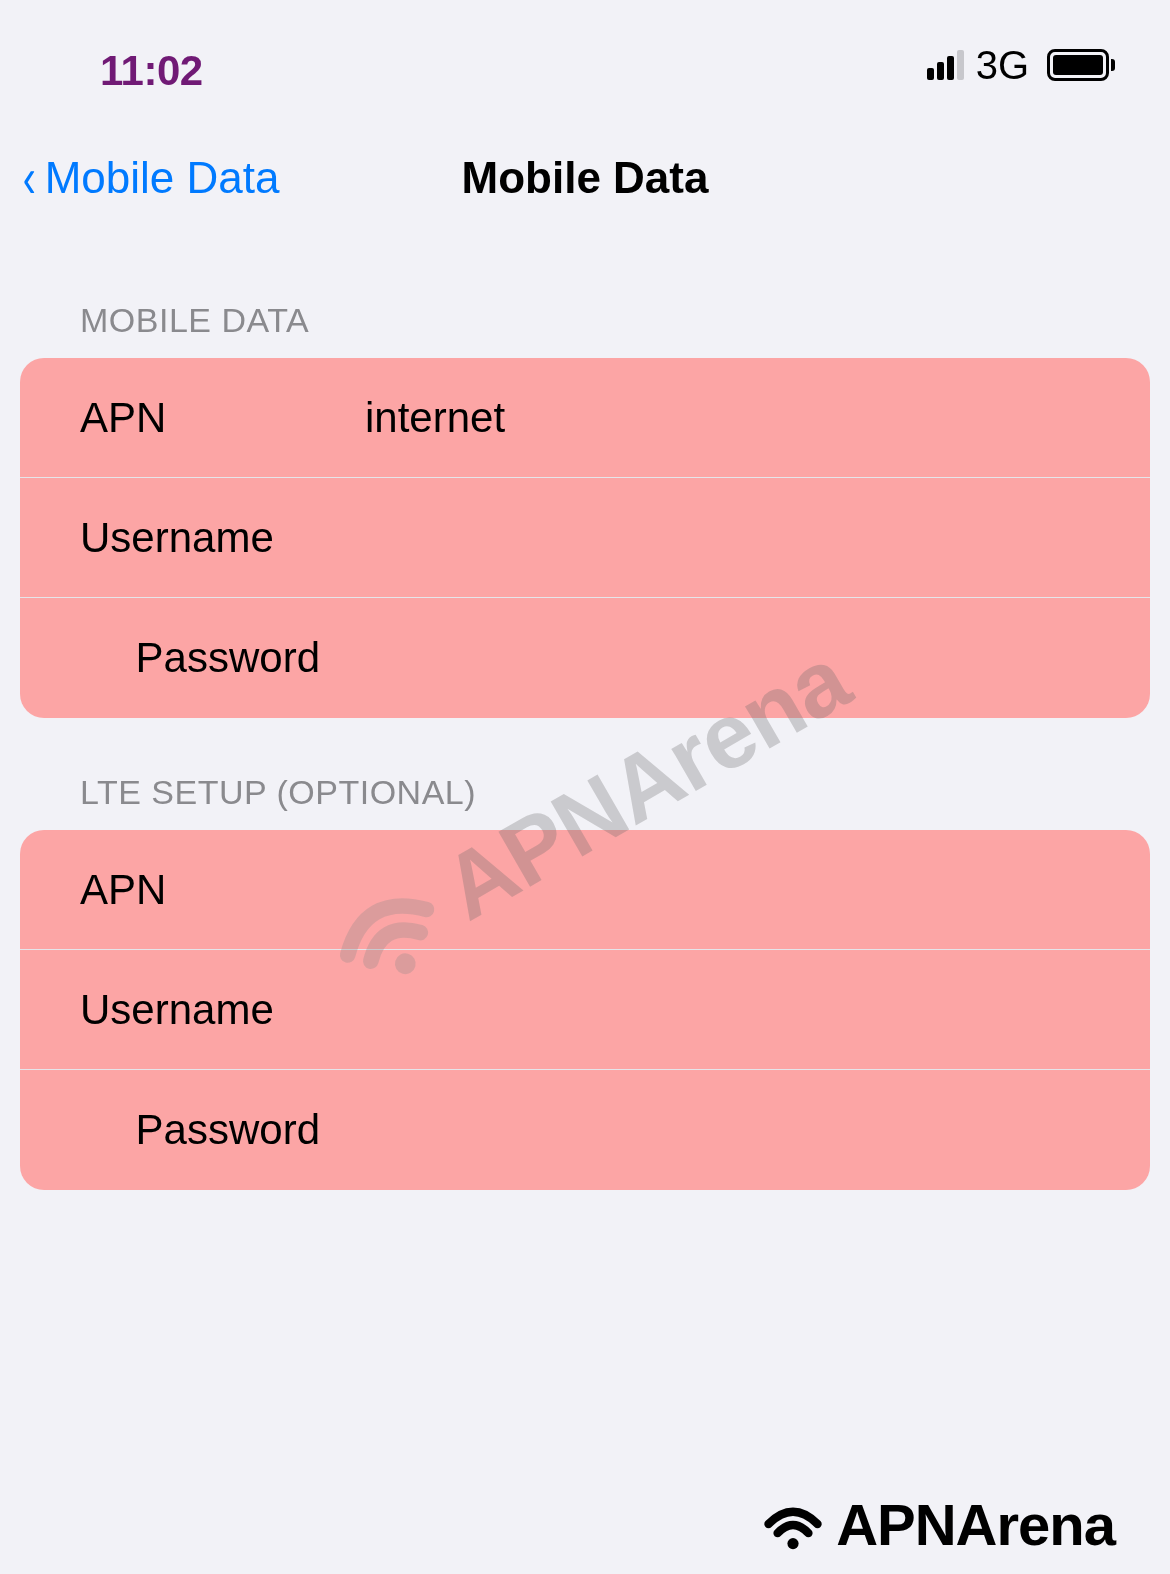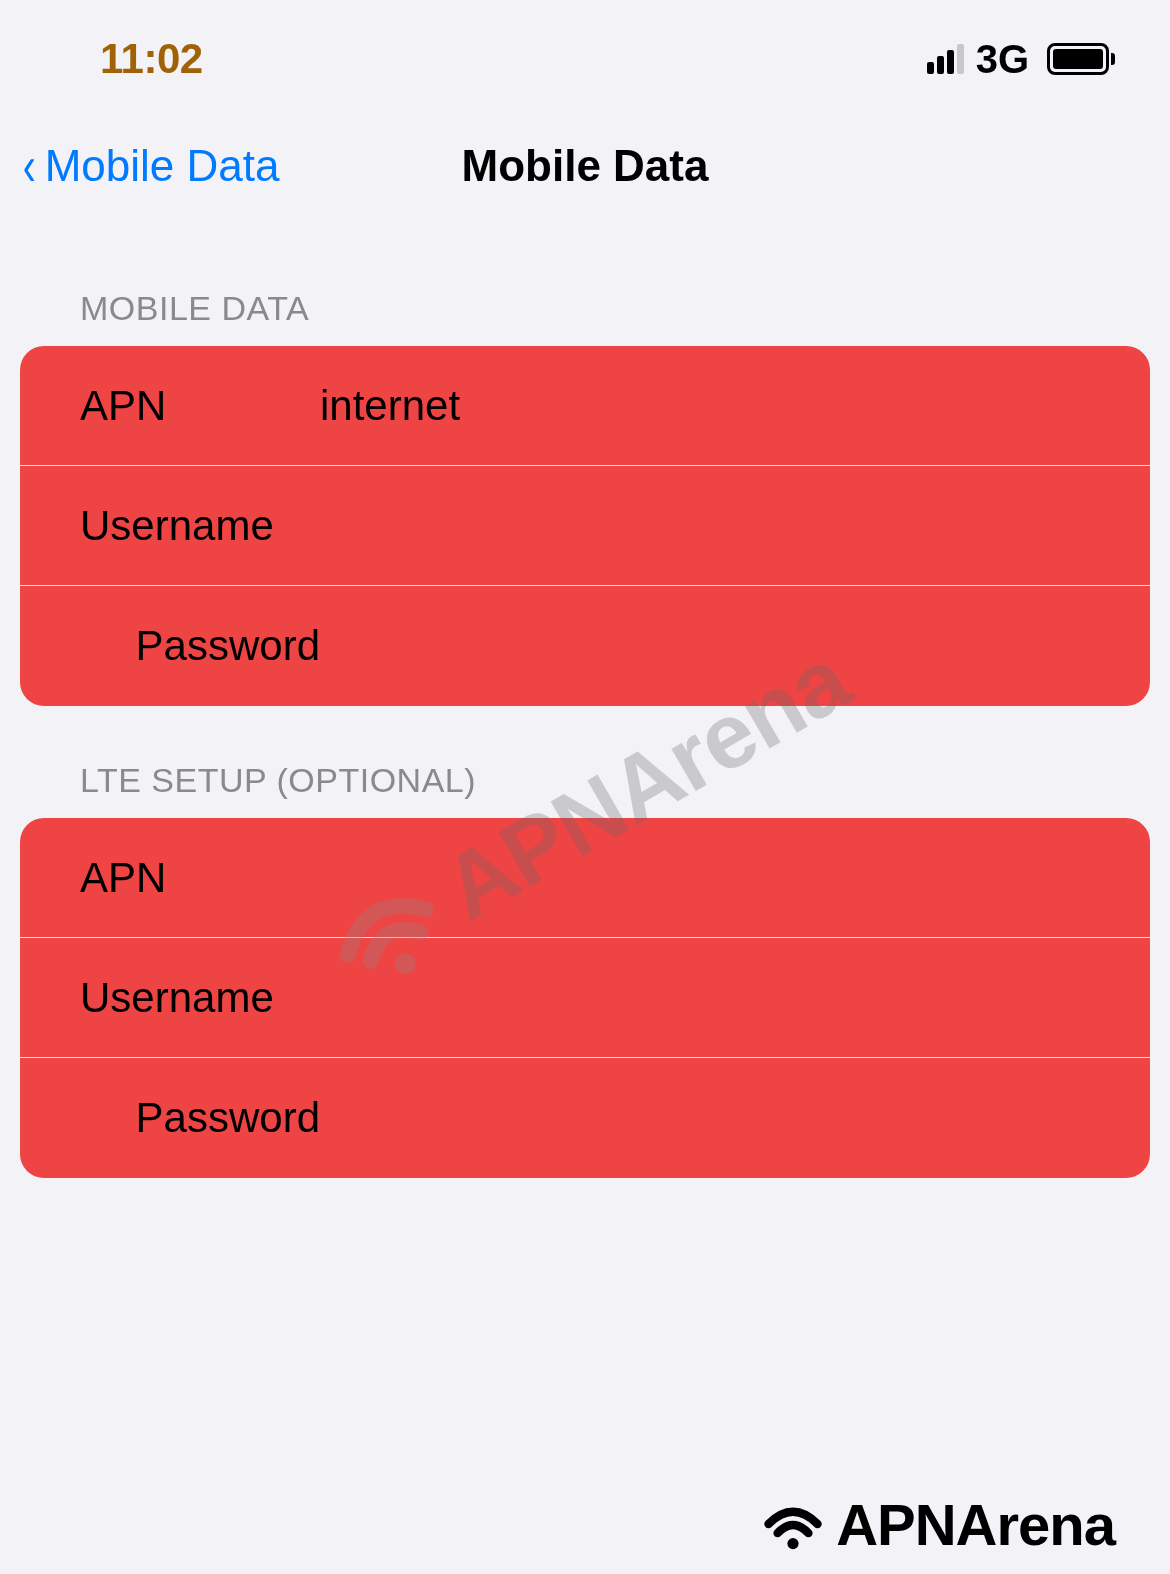--- a/index.html
+++ b/index.html
@@ -18,22 +18,23 @@
     }
     .status-bar {
       display: flex;
       justify-content: space-between;
       align-items: center;
       padding: 35px 55px 25px 100px;
     }
     .status-time {
       font-size: 42px;
       font-weight: 600;
-      color: #a16207;
+      color: #701a75;
       letter-spacing: -0.5px;
+      margin-top: 12px;
     }
     .status-right {
       display: flex;
       align-items: center;
       gap: 12px;
     }
     .signal-bars {
       display: flex;
       align-items: flex-end;
       gap: 3px;
@@ -43,21 +44,21 @@
       width: 7px;
       background: #000;
       border-radius: 2px;
     }
     .signal-bar:nth-child(1) { height: 12px; }
     .signal-bar:nth-child(2) { height: 18px; }
     .signal-bar:nth-child(3) { height: 24px; }
     .signal-bar:nth-child(4) { height: 30px; background: #c7c7cc; }
     .network-type {
       font-size: 40px;
-      font-weight: 700;
+      font-weight: 400;
       color: #000;
     }
     .battery {
       display: flex;
       align-items: center;
       margin-left: 6px;
     }
     .battery-body {
       width: 62px;
       height: 32px;
@@ -111,21 +112,21 @@
     }
     .section-header {
       font-size: 34px;
       font-weight: 400;
       color: #8a8a8e;
       letter-spacing: 0.5px;
       padding: 55px 50px 18px 80px;
       text-transform: uppercase;
     }
     .section-card {
-      background: #ef4444;
+      background: #fca5a5;
       border-radius: 24px;
       margin: 0 20px;
       overflow: hidden;
     }
     .form-row {
       display: flex;
       align-items: center;
       min-height: 120px;
       padding: 0 40px 0 60px;
       border-bottom: 1px solid #e5e5ea;
@@ -139,20 +140,21 @@
       font-weight: 400;
       color: #000;
       width: 240px;
       flex-shrink: 0;
     }
     .form-value {
       font-size: 42px;
       font-weight: 400;
       color: #000;
       flex: 1;
+      margin-left: 45px;
     }
     .watermark {
       position: absolute;
       left: 50%;
       top: 52%;
       transform: translate(-50%, -50%) rotate(-30deg);
       display: flex;
       align-items: center;
       gap: 10px;
       opacity: 0.28;

